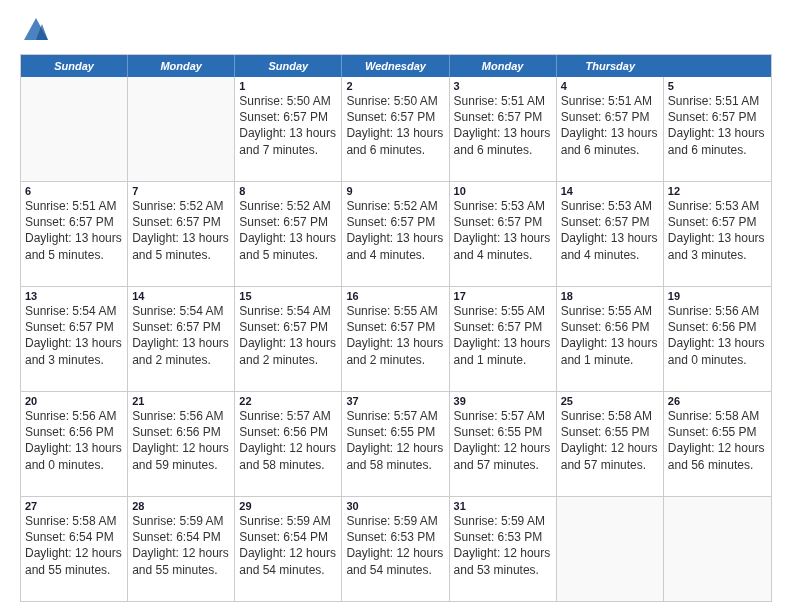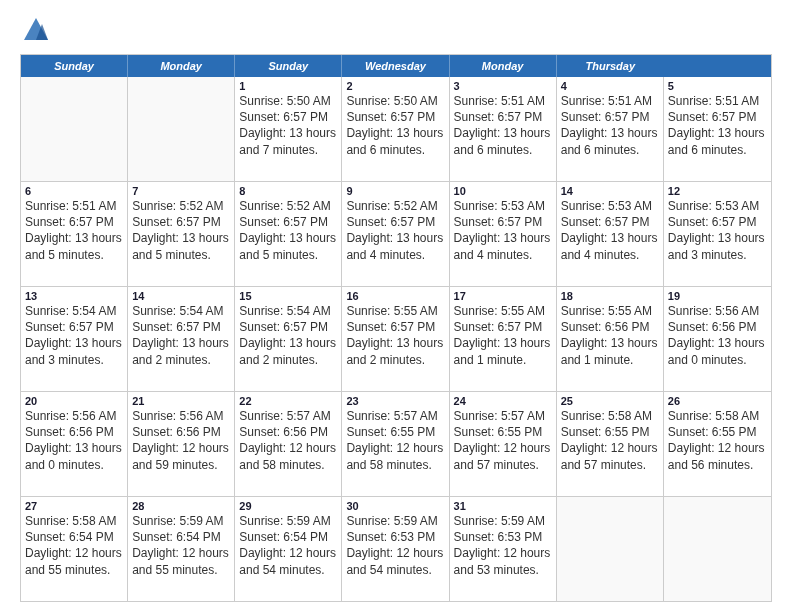--- a/index.html
+++ b/index.html
@@ -303,28 +303,28 @@
 and 59 minutes.</div>
           </div>
           <div class="cal-cell">
             <span class="day-num">22</span>
             <div class="cell-info" style="white-space: pre-line;">Sunrise: 5:57 AM
 Sunset: 6:56 PM
 Daylight: 12 hours
 and 58 minutes.</div>
           </div>
           <div class="cal-cell">
-            <span class="day-num">23</span>
+            <span class="day-num">37</span>
             <div class="cell-info" style="white-space: pre-line;">Sunrise: 5:57 AM
 Sunset: 6:55 PM
 Daylight: 12 hours
 and 58 minutes.</div>
           </div>
           <div class="cal-cell">
-            <span class="day-num">24</span>
+            <span class="day-num">39</span>
             <div class="cell-info" style="white-space: pre-line;">Sunrise: 5:57 AM
 Sunset: 6:55 PM
 Daylight: 12 hours
 and 57 minutes.</div>
           </div>
           <div class="cal-cell">
             <span class="day-num">25</span>
             <div class="cell-info" style="white-space: pre-line;">Sunrise: 5:58 AM
 Sunset: 6:55 PM
 Daylight: 12 hours

